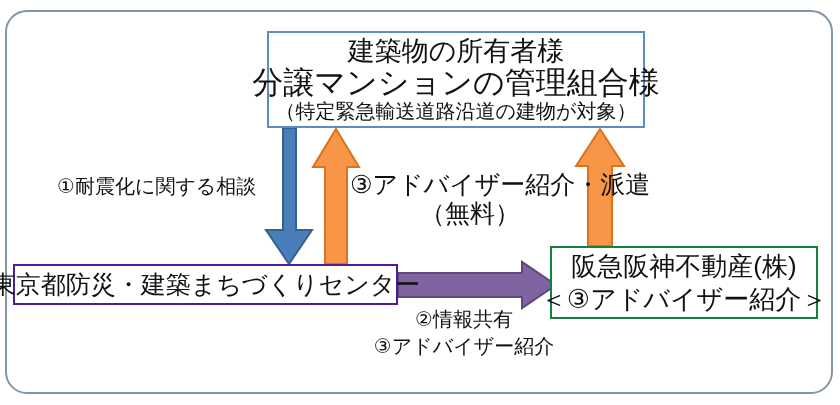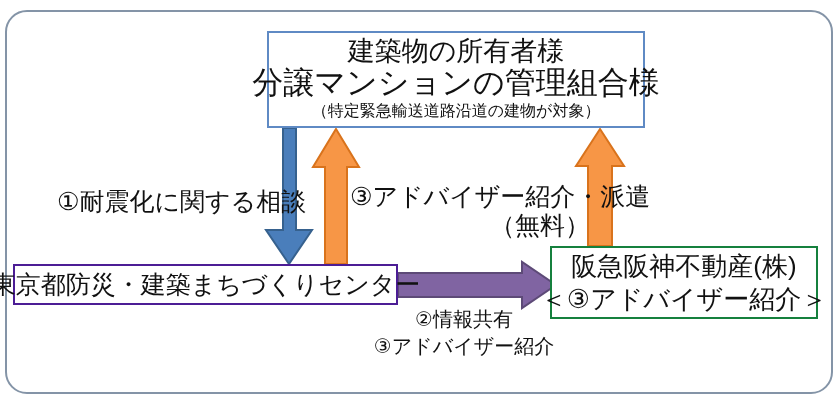--- a/index.html
+++ b/index.html
@@ -30,21 +30,21 @@
     text-align:center;
     white-space:nowrap;
     z-index:3;
   }
   .top-box{
     left:267px;top:31px;width:378px;height:97px;
     border:2px solid #5f8ac4;
   }
   .top-box .l1{font-size:27px;line-height:31px;}
   .top-box .l2{font-size:31px;line-height:31px;}
-  .top-box .l3{font-size:16px;line-height:26px;}
+  .top-box .l3{font-size:20px;line-height:26px;}
   .left-box{
     left:13px;top:264px;width:385px;height:41px;
     border:2px solid #4c1d95;
     font-size:25px;
   }
   .right-box{
     left:550px;top:246px;width:268px;height:73px;
     border:2px solid #15803d;
     font-size:26px;
     line-height:33px;
@@ -52,27 +52,27 @@
   .arrow-layer{
     position:absolute;left:0;top:0;width:840px;height:405px;
     z-index:2;
   }
   .flow-label{
     position:absolute;
     z-index:4;
     white-space:nowrap;
   }
   .label-step1{
-    left:57px;top:185px;
-    font-size:25px;
+    left:57px;top:173px;
+    font-size:20px;
   }
   .label-step3{
     left:350px;top:170px;width:240px;
-    text-align:right;
-    font-size:25px;line-height:29px;margin-top:12px;
+    text-align:center;
+    font-size:25px;line-height:29px;
   }
   .label-step2{
     left:356px;top:306px;width:216px;
     text-align:center;
     font-size:20px;line-height:27px;
   }
 </style>
 </head>
 <body>
 

